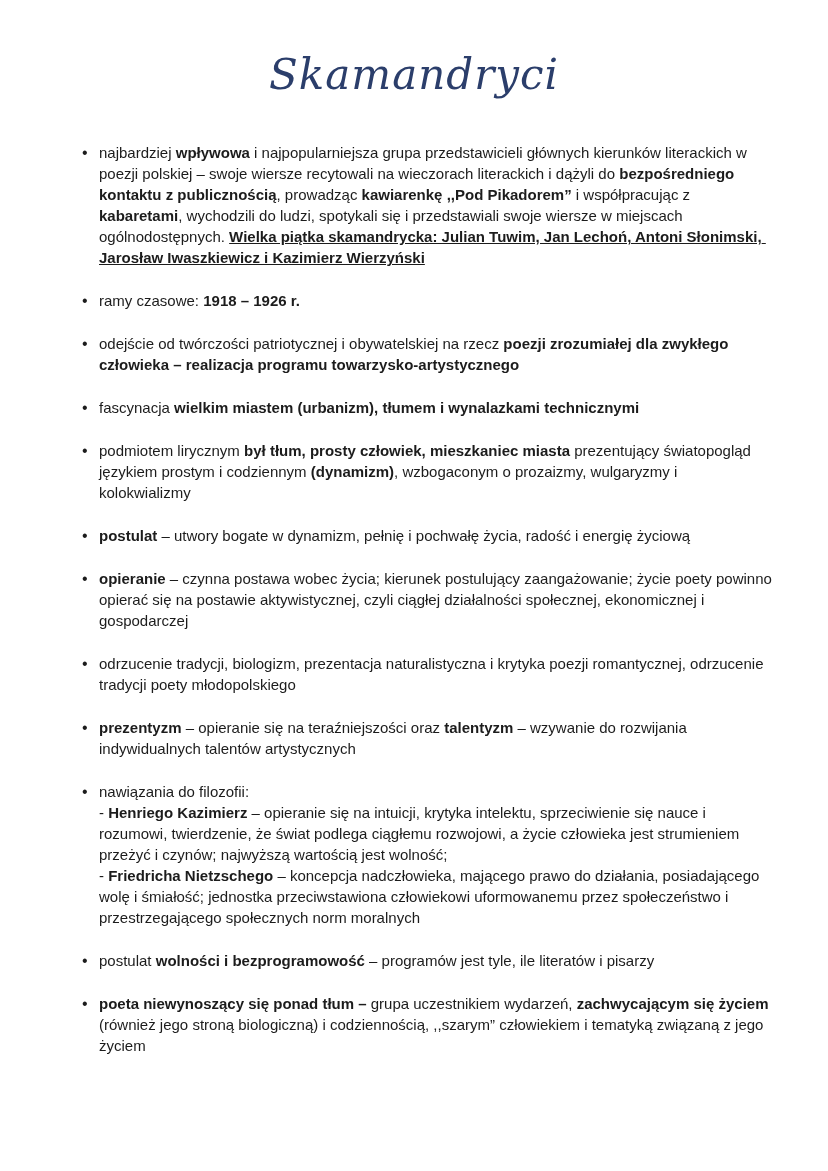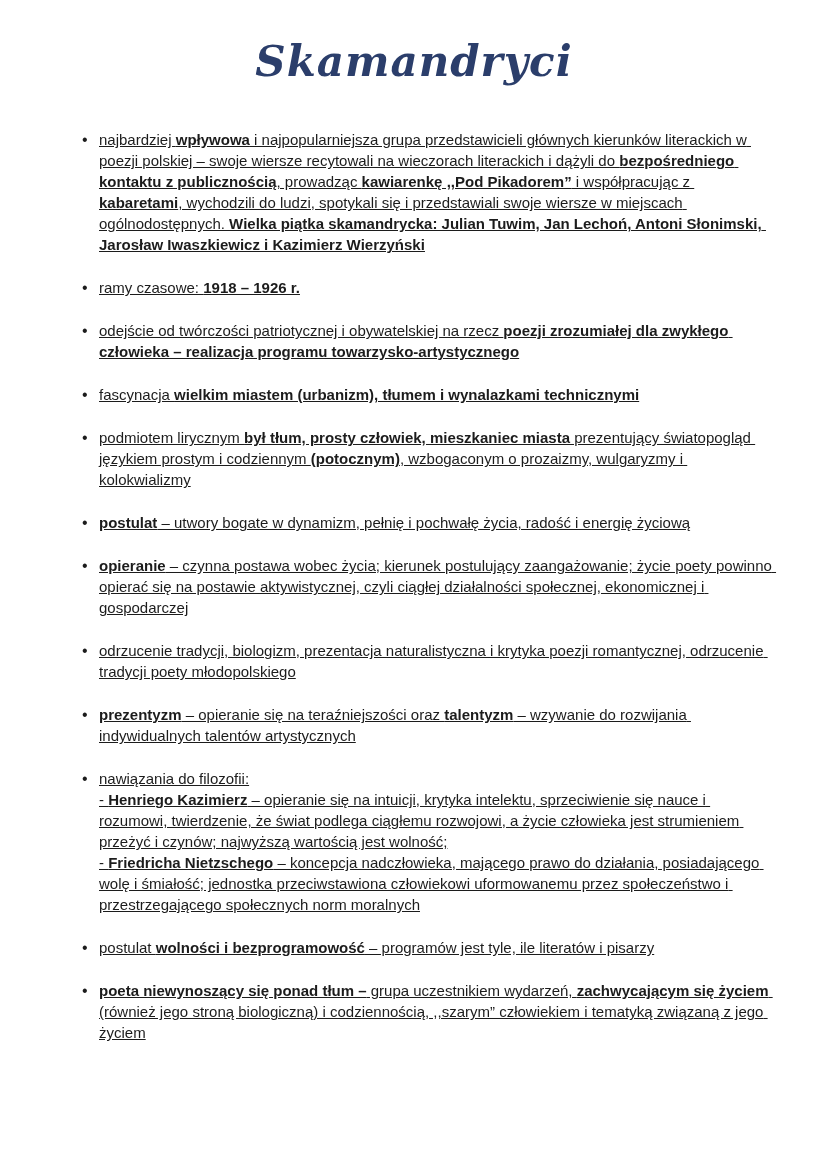--- a/index.html
+++ b/index.html
@@ -19,43 +19,42 @@
     font-family: "Liberation Sans", sans-serif;
     color: var(--text-color);
     overflow: hidden;
   }
   .page {
     width: 828px;
     height: 1171px;
     background: var(--page-bg);
   }
   .title {
-    margin: 1px;
+    margin: 14px;
     padding-top: 38px;
     text-align: center;
     font-family: "DejaVu Serif", serif;
     font-style: italic;
-    font-weight: 700;
+    font-weight: 400;
     font-size: 42px;
     line-height: 1.1;
     letter-spacing: 1px;
     color: var(--title-color);
   }
   ul.bullets {
     margin: 44px 0 0 0;
     padding: 0 56px 0 99px;
     list-style: none;
     font-size: 15px;
     line-height: 21px;
   }
   ul.bullets > li {
     position: relative;
     margin: 0 0 22px 0;
     white-space: pre-wrap;
-    text-decoration: underline;
   }
   ul.bullets > li::before {
     content: "\2022";
     position: absolute;
     left: -17px;
     top: 0;
     font-size: 16px;
     color: var(--text-color);
   }
   .b { font-weight: bold; }
@@ -64,21 +63,21 @@
 </head>
 <body>
 
 <div class="page">
   <h1 class="title">Skamandryci</h1>
   <ul class="bullets">
       <li><span>najbardziej </span><span class="b">wpływowa</span><span> i najpopularniejsza grupa przedstawicieli głównych kierunków literackich w poezji polskiej – swoje wiersze recytowali na wieczorach literackich i dążyli do </span><span class="b">bezpośredniego kontaktu z publicznością</span><span>, prowadząc </span><span class="b">kawiarenkę ,,Pod Pikadorem”</span><span> i współpracując z </span><span class="b">kabaretami</span><span>, wychodzili do ludzi, spotykali się i przedstawiali swoje wiersze w miejscach ogólnodostępnych. </span><span class="b u">Wielka piątka skamandrycka: Julian Tuwim, Jan Lechoń, Antoni Słonimski, Jarosław Iwaszkiewicz i Kazimierz Wierzyński</span></li>
       <li><span>ramy czasowe: </span><span class="b">1918 – 1926 r.</span></li>
       <li><span>odejście od twórczości patriotycznej i obywatelskiej na rzecz </span><span class="b">poezji zrozumiałej dla zwykłego człowieka – realizacja programu towarzysko-artystycznego</span></li>
       <li><span>fascynacja </span><span class="b">wielkim miastem (urbanizm), tłumem i wynalazkami technicznymi</span></li>
-      <li><span>podmiotem lirycznym </span><span class="b">był tłum, prosty człowiek, mieszkaniec miasta</span><span> prezentujący światopogląd językiem prostym i codziennym </span><span class="b">(potocznym)</span><span>, wzbogaconym o prozaizmy, wulgaryzmy i kolokwializmy</span></li>
+      <li><span>podmiotem lirycznym </span><span class="b">był tłum, prosty człowiek, mieszkaniec miasta</span><span> prezentujący światopogląd językiem prostym i codziennym </span><span class="b">(dynamizm)</span><span>, wzbogaconym o prozaizmy, wulgaryzmy i kolokwializmy</span></li>
       <li><span class="b">postulat</span><span> – utwory bogate w dynamizm, pełnię i pochwałę życia, radość i energię życiową</span></li>
       <li><span class="b">opieranie</span><span> – czynna postawa wobec życia; kierunek postulujący zaangażowanie; życie poety powinno opierać się na postawie aktywistycznej, czyli ciągłej działalności społecznej, ekonomicznej i gospodarczej</span></li>
       <li><span>odrzucenie tradycji, biologizm, prezentacja naturalistyczna i krytyka poezji romantycznej, odrzucenie tradycji poety młodopolskiego</span></li>
       <li><span class="b">prezentyzm</span><span> – opieranie się na teraźniejszości oraz </span><span class="b">talentyzm</span><span> – wzywanie do rozwijania indywidualnych talentów artystycznych</span></li>
       <li><span>nawiązania do filozofii:
 - </span><span class="b">Henriego Kazimierz</span><span> – opieranie się na intuicji, krytyka intelektu, sprzeciwienie się nauce i rozumowi, twierdzenie, że świat podlega ciągłemu rozwojowi, a życie człowieka jest strumieniem przeżyć i czynów; najwyższą wartością jest wolność;
 - </span><span class="b">Friedricha Nietzschego</span><span> – koncepcja nadczłowieka, mającego prawo do działania, posiadającego wolę i śmiałość; jednostka przeciwstawiona człowiekowi uformowanemu przez społeczeństwo i przestrzegającego społecznych norm moralnych</span></li>
       <li><span>postulat </span><span class="b">wolności i bezprogramowość</span><span> – programów jest tyle, ile literatów i pisarzy</span></li>
       <li><span class="b">poeta niewynoszący się ponad tłum –</span><span> grupa uczestnikiem wydarzeń, </span><span class="b">zachwycającym się życiem</span><span> (również jego stroną biologiczną) i codziennością, ,,szarym” człowiekiem i tematyką związaną z jego życiem</span></li>
     </ul>

